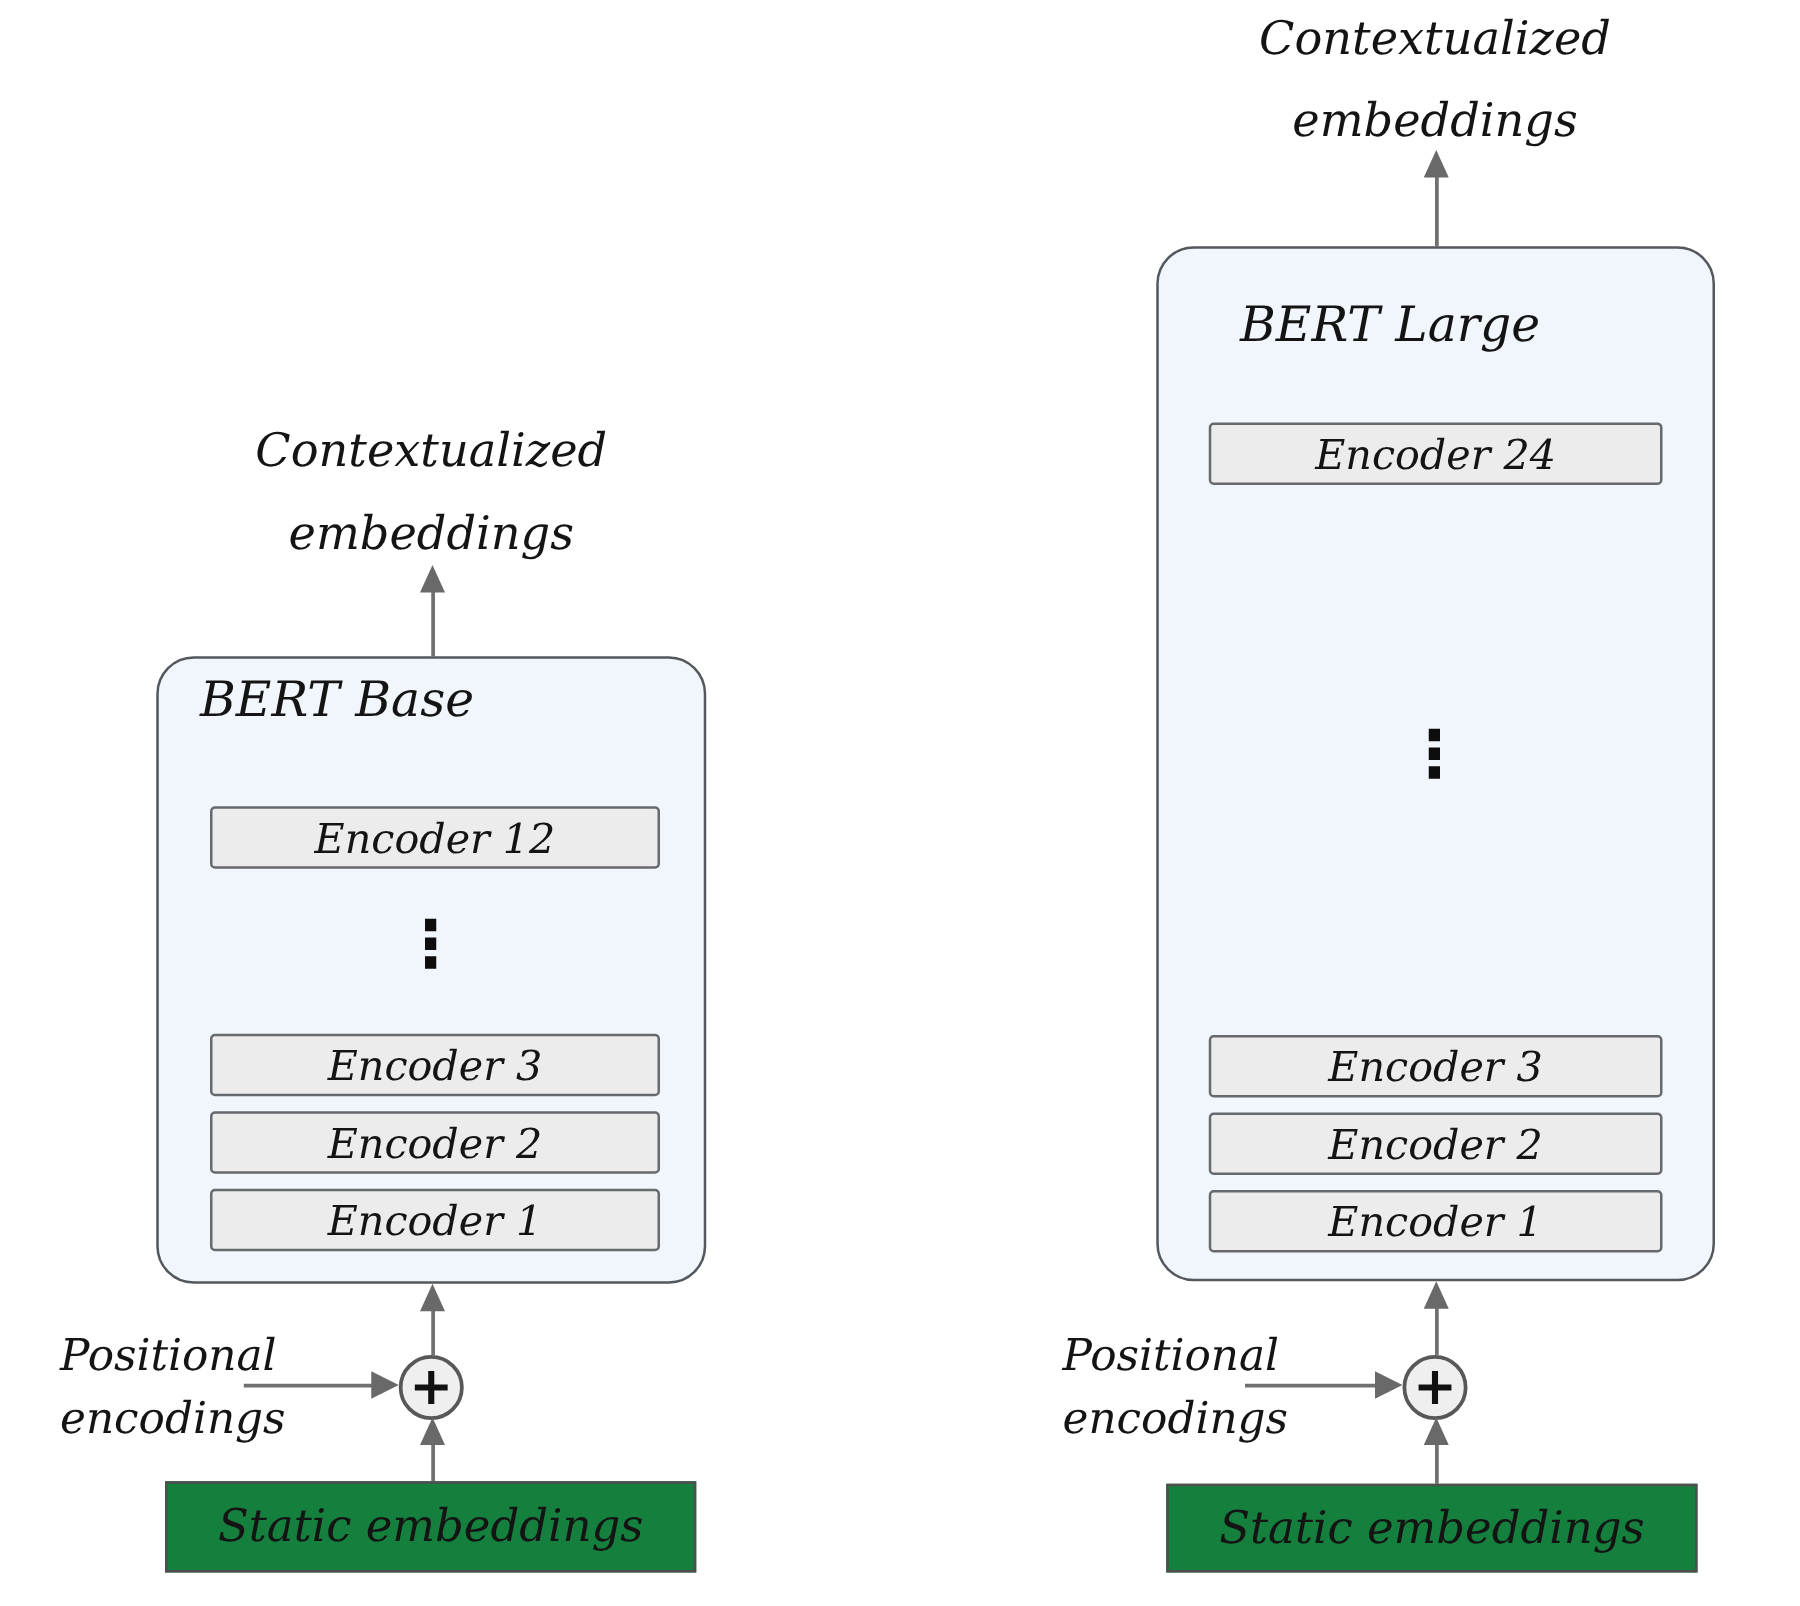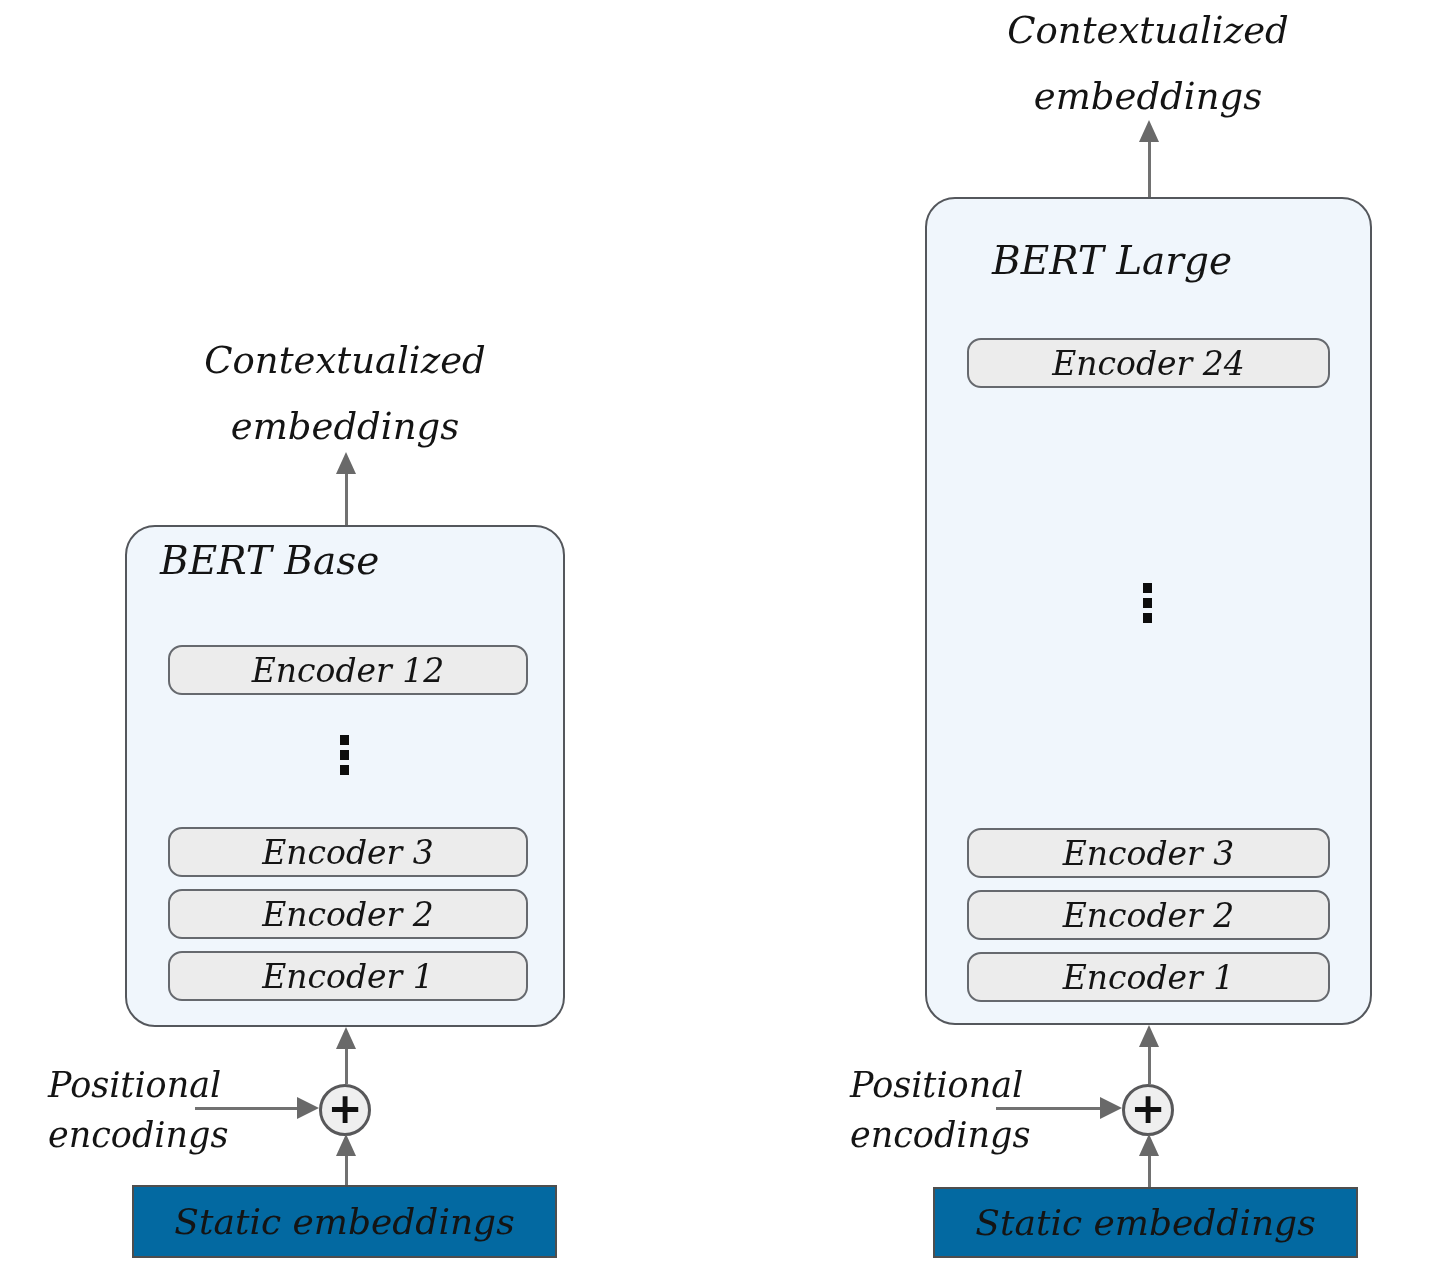--- a/index.html
+++ b/index.html
@@ -24,21 +24,21 @@
     border:2px solid #54575c;
     border-radius:30px;
     box-sizing:border-box;
   }
   .model-title{font-size:39px;white-space:nowrap;}
 
   
   .encoder{
     background:#ececec;
     border:2px solid #66696e;
-    border-radius:14px;
+    border-radius:4px;
     box-sizing:border-box;
     display:flex;align-items:center;justify-content:center;
     font-size:33px;
   }
 
   
   .vdots{display:flex;flex-direction:column;gap:5px;}
   .vdots i{width:9px;height:10px;background:#0d0d0d;display:block;}
 
   
@@ -68,21 +68,21 @@
   }
   .plus-circle .plus{
     font-family:"DejaVu Sans","Liberation Sans",sans-serif;
     font-style:normal;font-weight:bold;
     font-size:42px;line-height:1;color:#111;
     margin-top:-3px;
   }
 
   
   .static-box{
-    background:#0369a1;
+    background:#15803d;
     border:2px solid #4e4e4e;
     box-sizing:border-box;
     display:flex;align-items:center;justify-content:center;
     font-size:36px;white-space:nowrap;font-style:italic;
   }
 
   
   .pos-label{font-size:35px;line-height:50px;white-space:nowrap;}
 
   

